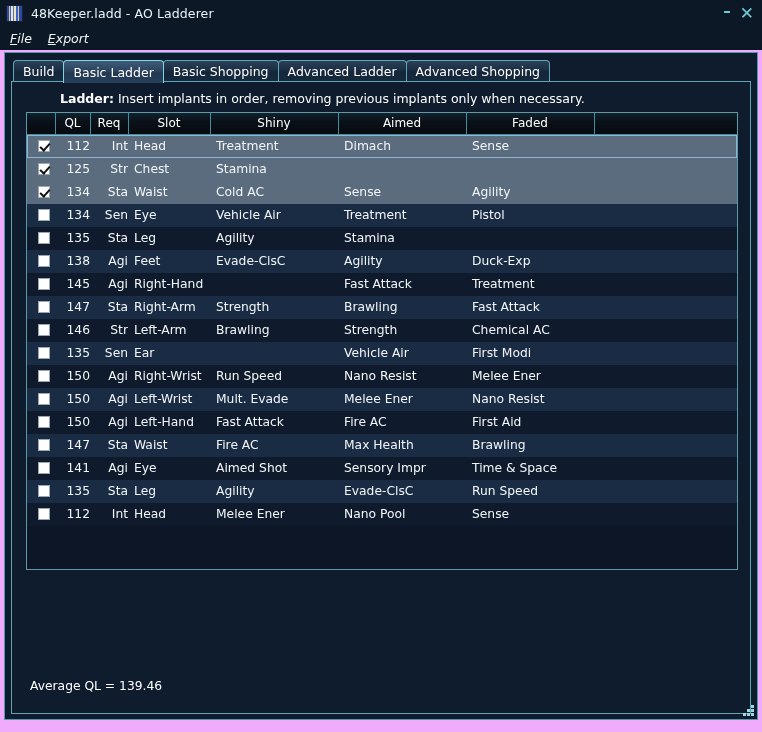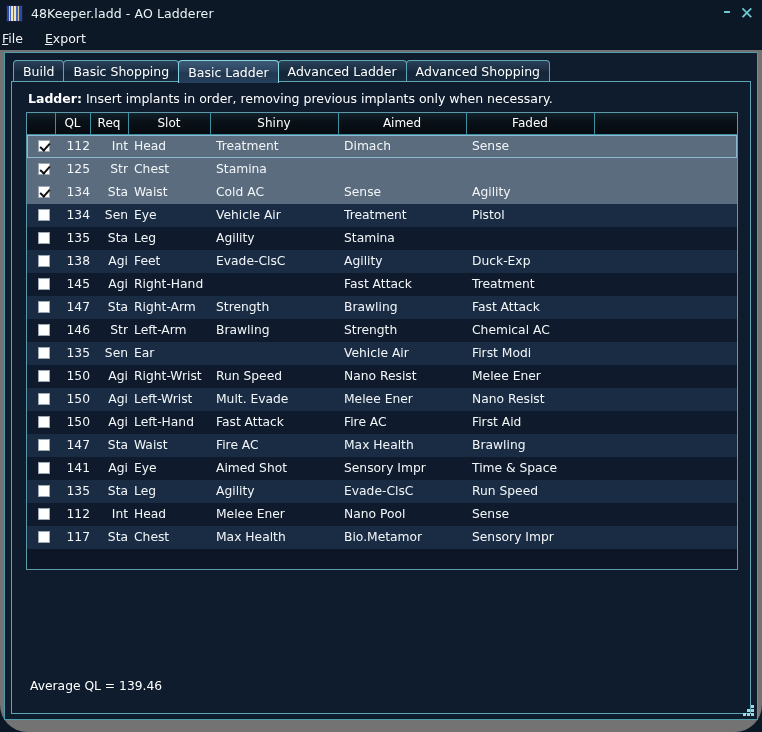--- a/index.html
+++ b/index.html
@@ -10,22 +10,21 @@
     overflow: hidden;
     background: #0d1826;
     font-family: "DejaVu Sans", "Liberation Sans", sans-serif;
   }
 
   
   #window {
     position: relative;
     width: 762px;
     height: 732px;
-    background: #737373;
-    border-radius: 27px;
+    background: #f0abfc;
   }
 
   
   #titlebar {
     position: absolute;
     left: 0; top: 0;
     width: 762px; height: 26px;
     background: #0c1825;
     display: flex;
     align-items: center;
@@ -70,21 +69,23 @@
   #btn-min { font-size: 15px; position: relative; top: -2px; }
 
   
   #menubar {
     position: absolute;
     left: 0; top: 26px;
     width: 762px; height: 24px;
     background: #0c1825;
     display: flex;
     align-items: center;
-    gap: 18px;
+    padding-left: 8px;
+    gap: 12px;
+    font-style: italic;
   }
   .menu-item {
     color: #f0f4f7;
     font-size: 12.5px;
     cursor: pointer;
     padding: 1px 2px;
   }
   .menu-item u { text-decoration: underline; }
 
   
@@ -137,21 +138,21 @@
   }
 
   
   #ladder-caption {
     position: absolute;
     left: 16px; top: 9px;
     font-size: 12.5px;
     color: #ffffff;
     white-space: nowrap;
   }
-  #ladder-caption b { font-weight: bold; }
+  #ladder-caption b { font-weight: bold; margin-left: 32px; }
   #ladder-caption span.desc { font-weight: normal; }
 
   
   #table-frame {
     position: absolute;
     left: 14px; top: 30px;
     width: 712px; height: 458px;
     border: 1px solid #5d9aa9;
     background: #0d1626;
     overflow: hidden;
@@ -255,22 +256,22 @@
 
   <div id="menubar">
     <div class="menu-item"><u>F</u><span>ile</span></div>
     <div class="menu-item"><u>E</u><span>xport</span></div>
   </div>
 
   <div id="outer-frame">
 
     <div id="tabstrip">
       <div class="tab">Build</div>
+      <div class="tab active">Basic Ladder</div>
       <div class="tab">Basic Shopping</div>
-      <div class="tab active">Basic Ladder</div>
       <div class="tab">Advanced Ladder</div>
       <div class="tab">Advanced Shopping</div>
     </div>
 
     <div id="tabpanel">
 
       <div id="ladder-caption">
         <b>Ladder:</b>
         <span class="desc">Insert implants in order, removing previous implants only when necessary.</span>
       </div>
@@ -463,30 +464,20 @@
               <tr class="even">
                 <td class="c-check"><span class="cbox"></span></td>
                 <td class="c-ql">112</td>
                 <td class="c-req">Int</td>
                 <td class="c-slot">Head</td>
                 <td class="c-shiny">Melee Ener</td>
                 <td class="c-bright">Nano Pool</td>
                 <td class="c-faded">Sense</td>
                 <td></td>
               </tr>
-              <tr class="odd">
-                <td class="c-check"><span class="cbox"></span></td>
-                <td class="c-ql">117</td>
-                <td class="c-req">Sta</td>
-                <td class="c-slot">Chest</td>
-                <td class="c-shiny">Max Health</td>
-                <td class="c-bright">Bio.Metamor</td>
-                <td class="c-faded">Sensory Impr</td>
-                <td></td>
-              </tr>
             </tbody>
         </table>
       </div>
 
       <div id="avg-ql">Average QL = 139.46</div>
     </div>
 
     <div id="resize-grip">
         <i style="left: 10px; top: 2px;"></i>
         <i style="left: 10px; top: 6px;"></i>

